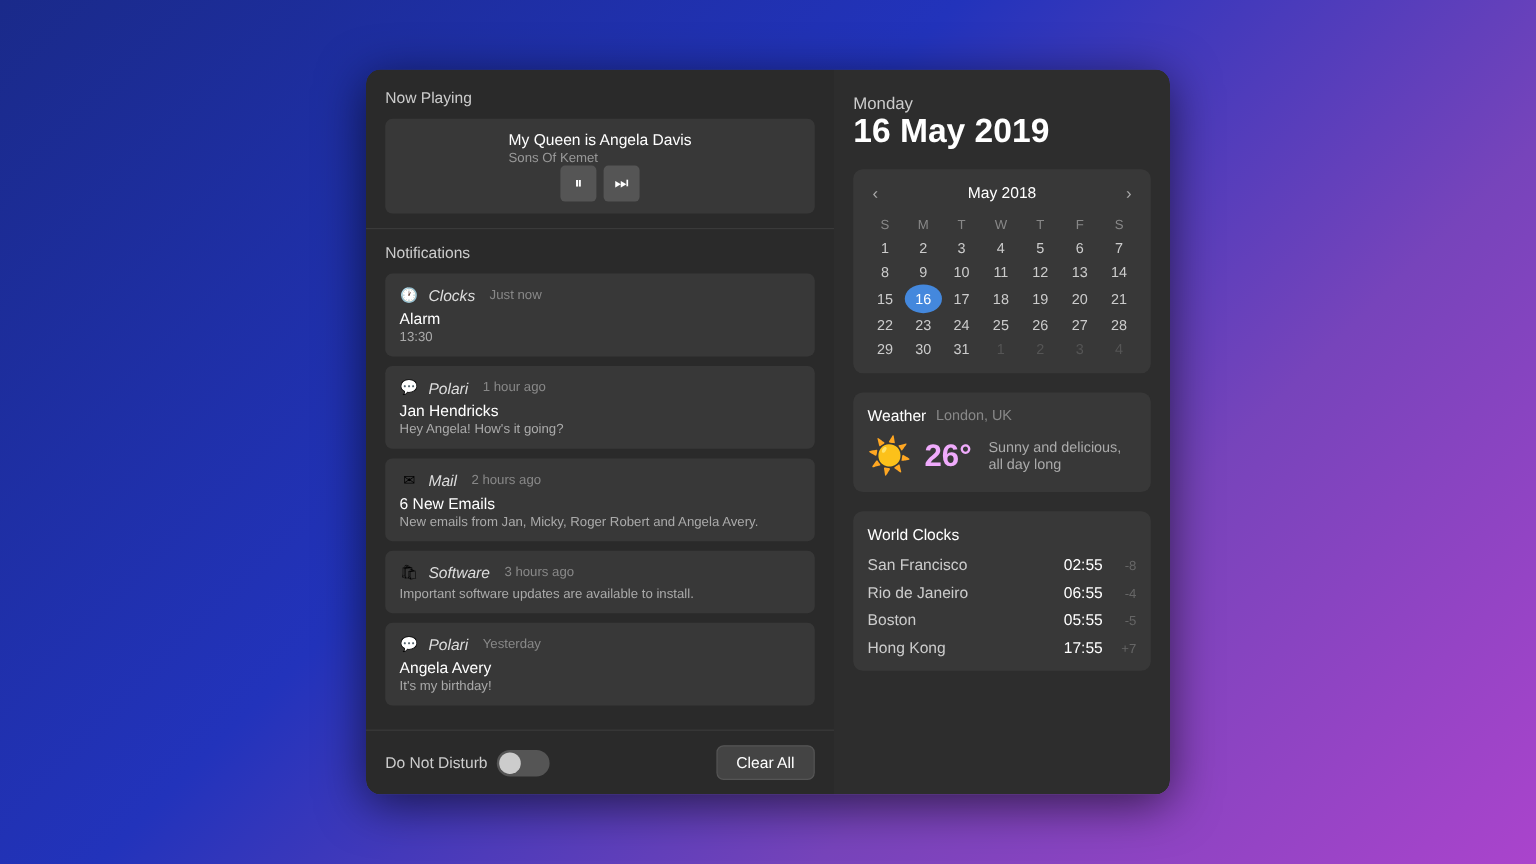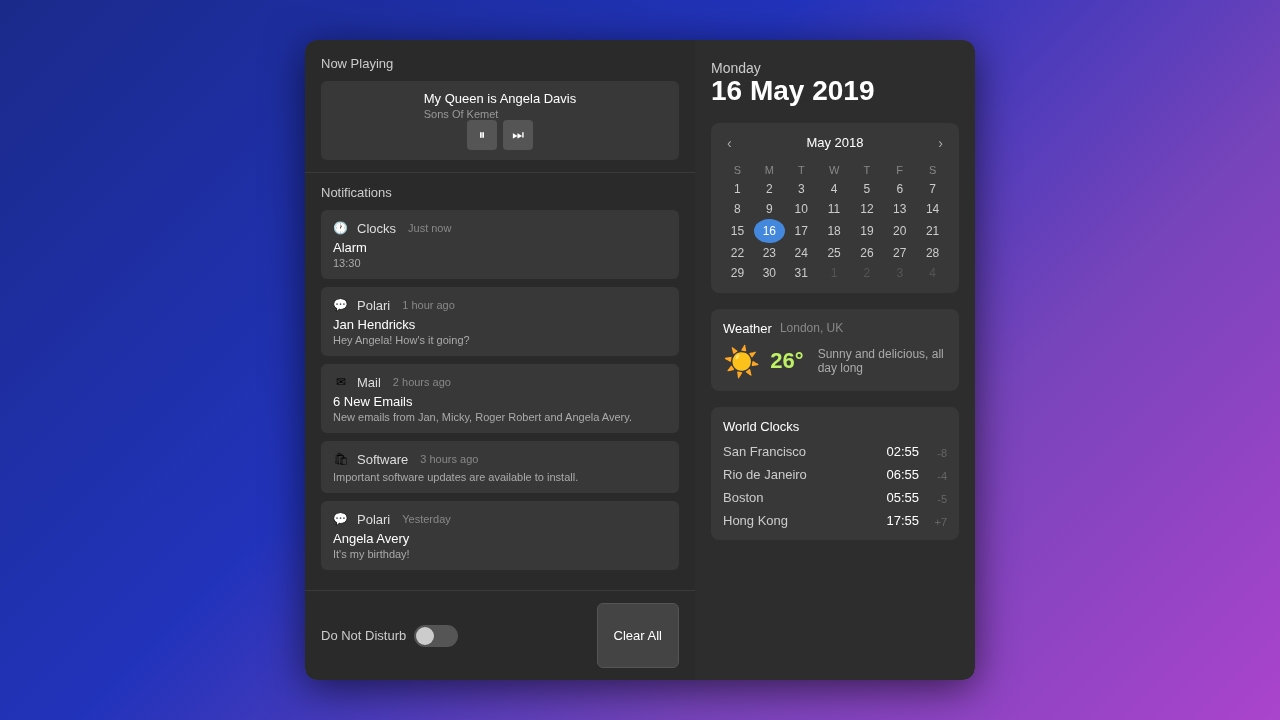--- a/index.html
+++ b/index.html
@@ -123,20 +123,21 @@
       height: 16px;
       display: flex;
       align-items: center;
       justify-content: center;
       font-size: 12px;
     }
     .notif-app {
       color: #dddddd;
       font-size: 13px;
       font-weight: 500;
+      font-style: italic;
     }
     .notif-time {
       color: #888888;
       font-size: 11px;
       margin-left: 4px;
     }
     .notif-body-title {
       color: #ffffff;
       font-size: 13px;
       font-weight: 400;
@@ -176,21 +177,21 @@
       position: absolute;
       top: 2px;
       left: 2px;
       transition: left 0.2s;
     }
     .clear-all-btn {
       background: #444444;
       border: 1px solid #555555;
       border-radius: 6px;
       color: #ffffff;
-      padding: 24px 16px;
+      padding: 6px 16px;
       font-size: 13px;
       cursor: pointer;
     }
 
     
     .right-panel {
       width: 280px;
       background: #2d2d2d;
       border-radius: 0 12px 12px 0;
       padding: 20px 16px;
@@ -285,22 +286,22 @@
     }
     .weather-body {
       display: flex;
       align-items: center;
       gap: 10px;
     }
     .sun-icon {
       font-size: 30px;
     }
     .weather-temp {
-      color: #bef264;
-      font-size: 22px;
+      color: #f0abfc;
+      font-size: 26px;
       font-weight: 600;
     }
     .weather-desc {
       color: #aaaaaa;
       font-size: 12px;
       margin-left: 4px;
     }
 
     
     .clocks-widget {

